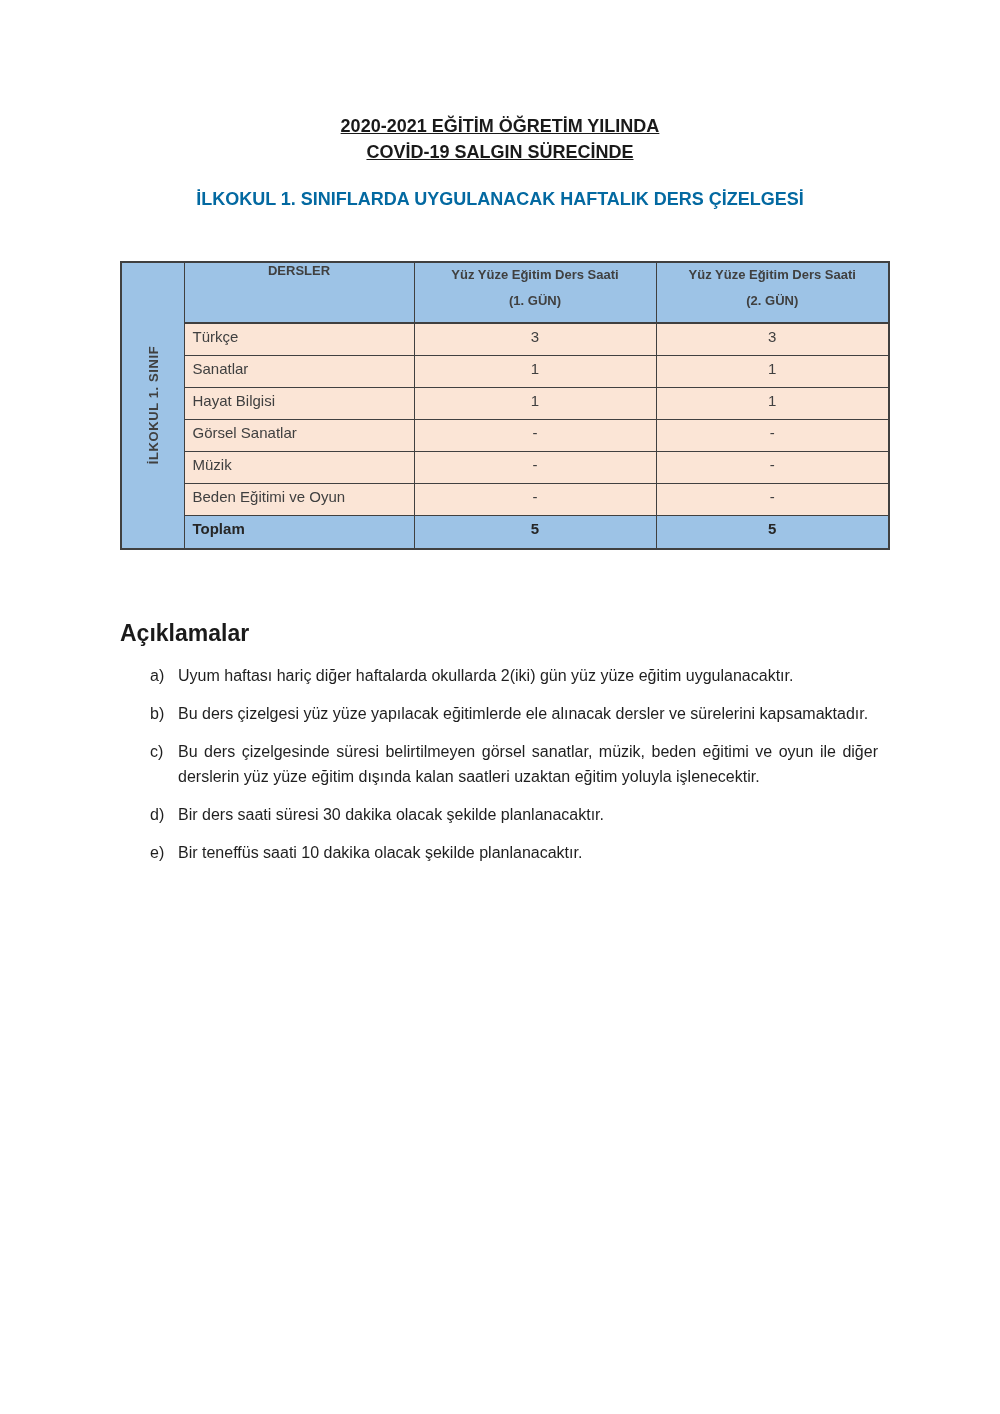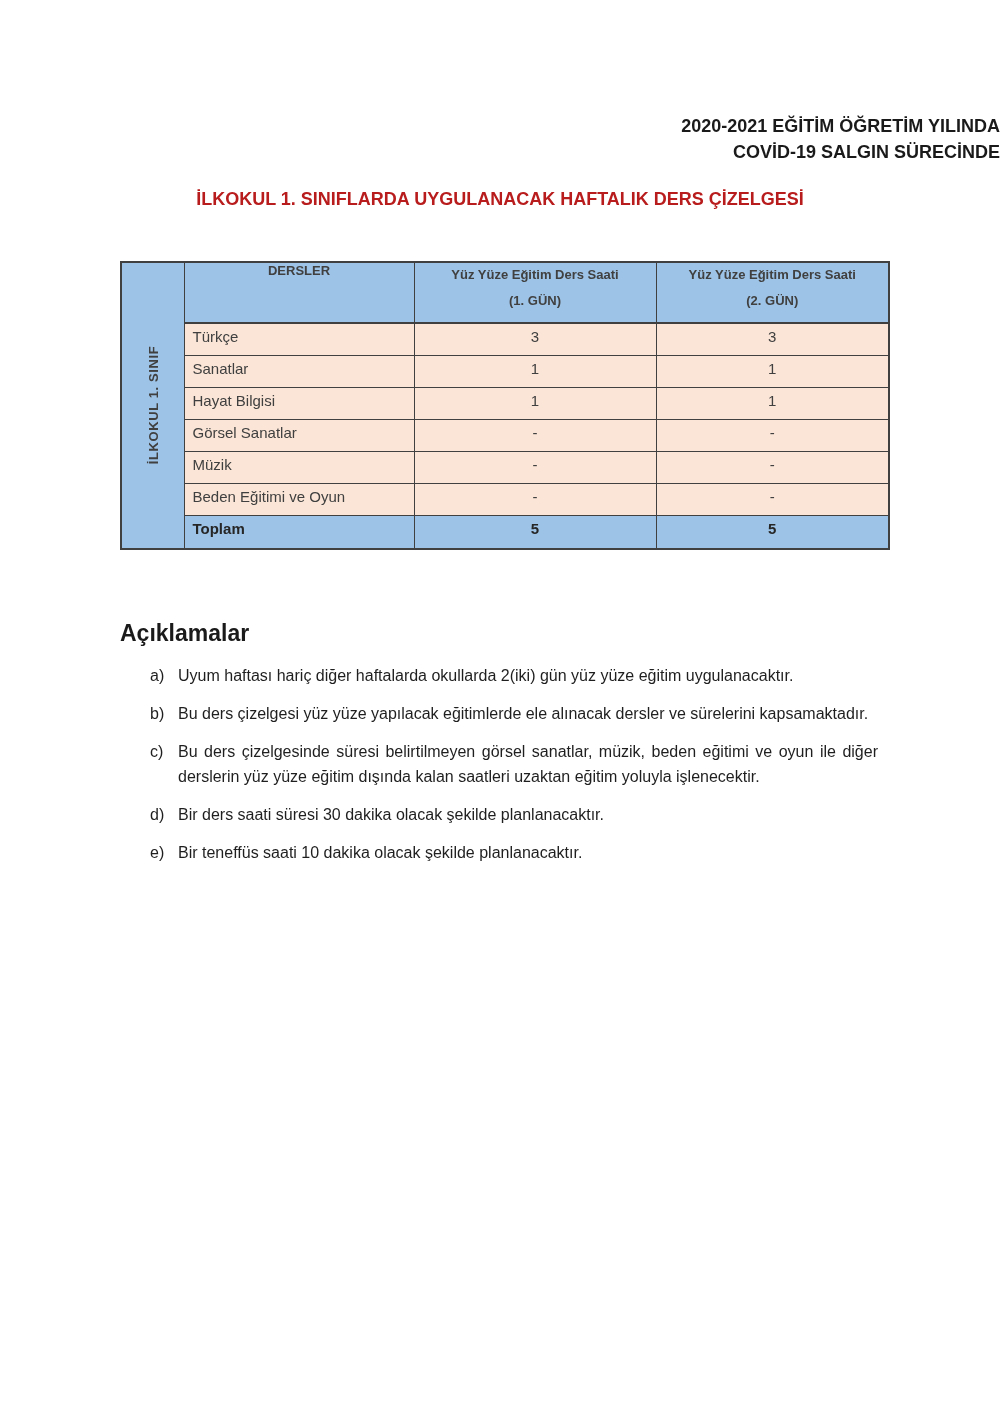--- a/index.html
+++ b/index.html
@@ -14,36 +14,37 @@
     color: #1f1f1f;
     overflow: hidden;
   }
 
   
   .doc-title {
     position: absolute;
     top: 113px;
     left: 0;
     width: 1000px;
-    text-align: right;
+    text-align: center;
     font-size: 18px;
     font-weight: bold;
     line-height: 26px;
     color: #1a1a1a;
+    text-decoration: underline;
   }
   .doc-subtitle {
     position: absolute;
     top: 186px;
     left: 0;
     width: 1000px;
     text-align: center;
     font-size: 18px;
     font-weight: bold;
     line-height: 26px;
-    color: #b91c1c;
+    color: #0369a1;
   }
 
   
   .schedule-wrap {
     position: absolute;
     top: 261px;
     left: 120px;
   }
   table.schedule {
     border-collapse: collapse;

